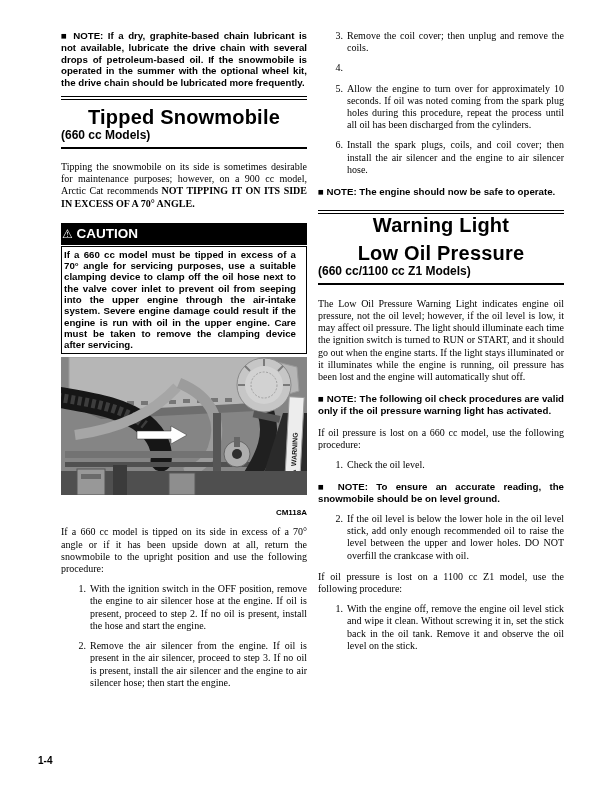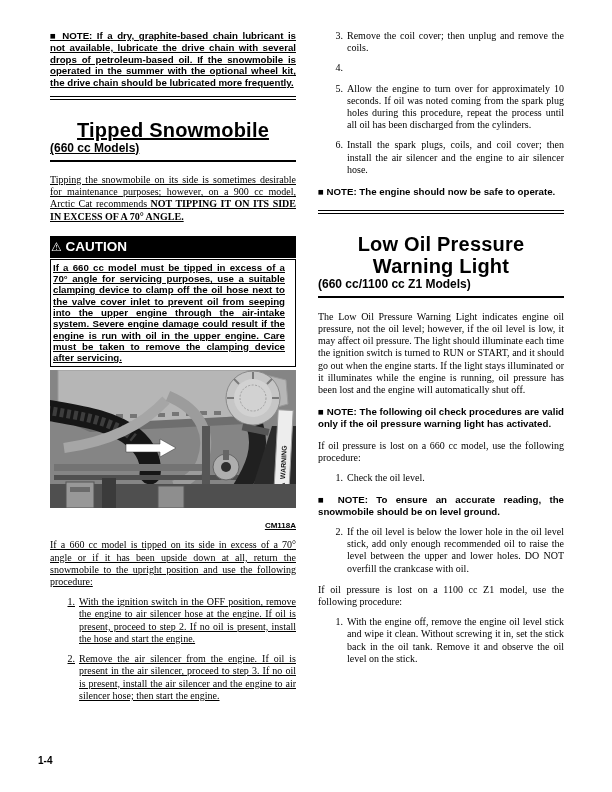--- a/index.html
+++ b/index.html
@@ -1,40 +1,40 @@
 <!DOCTYPE html>
 <html><head>
 <meta charset="utf-8">
 <style>
   html,body { margin:0; padding:0; background:#ffffff; }
   .page {
     position:relative; width:612px; height:792px; background:#ffffff;
     overflow:hidden; font-family:"Liberation Serif", serif; color:#000;
   }
   .col { position:absolute; top:30px; width:246px; }
-  .col-left  { left:50px;text-decoration:underline; }
+  .col-left  { left:61px; }
   .col-right { left:318px; }
 
   .body-p {
     font:10px/12.2px "Liberation Serif", serif;
     text-align:justify; margin:0;
   }
   .bold-serif { font-weight:bold; }
 
   .note-p {
     font:bold 9.7px/11.8px "Liberation Sans", sans-serif;
     text-align:justify; margin:0;
   }
 
   .sec-head { margin-top:7px; }
   .rule-double { height:2px; border-top:1px solid #000; border-bottom:1px solid #000; }
   .rule-thick  { border-top:2px solid #000; }
   .sec-title {
     font:bold 20px/22px "Liberation Sans", sans-serif;
-    text-align:center; letter-spacing:0.2px; margin-top:19px;
+    text-align:center; letter-spacing:0.2px; margin-top:6px;
   }
   .sec-title.second-line { margin-top:0; }
   .sec-sub {
     font:bold 12px/14px "Liberation Sans", sans-serif;
     text-align:left; margin-bottom:5px;
   }
 
   .caution { margin-top:13px; }
   .caution-head {
     background:#000; color:#fff; border:1px solid #000;
@@ -191,22 +191,22 @@
     </div>
     <div class="step">
       <span class="num">6.</span>
       <span class="txt">Install the spark plugs, coils, and coil cover; then install the air silencer and the engine to air silencer hose.</span>
     </div>
 
     <p class="note-p mt10">■ NOTE: The engine should now be safe to operate.</p>
 
     <div class="sec-head mt12">
       <div class="rule-double"></div>
+      <div class="sec-title second-line">Warning Light</div>
       <div class="sec-title">Low Oil Pressure</div>
-      <div class="sec-title second-line">Warning Light</div>
       <div class="sec-sub">(660 cc/1100 cc Z1 Models)</div>
       <div class="rule-thick"></div>
     </div>
 
     <p class="body-p mt13">The Low Oil Pressure Warning Light indicates engine oil pressure, not the oil level; however, if the oil level is low, it may affect oil pressure. The light should illuminate each time the ignition switch is turned to RUN or START, and it should go out when the engine starts. If the light stays illuminated or it illuminates while the engine is running, oil pressure has been lost and the engine will automatically shut off.</p>
 
     <p class="note-p mt10">■ NOTE: The following oil check procedures are valid only if the oil pressure warning light has activated.</p>
 
     <p class="body-p mt10">If oil pressure is lost on a 660 cc model, use the following procedure:</p>
 

